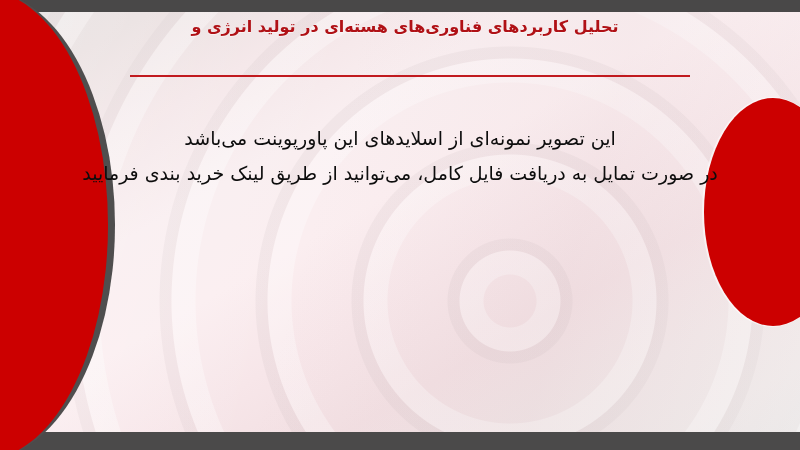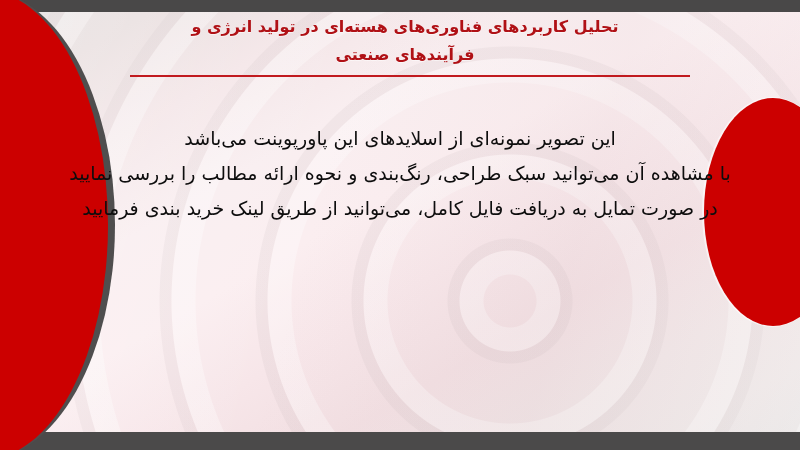--- a/index.html
+++ b/index.html
@@ -184,25 +184,23 @@
   <div class="left-lens"></div>
   <div class="right-circle"></div>
 
   <div class="frame-top"></div>
   <div class="frame-bottom"></div>
 
   <div class="content">
 
     <div class="title-block">
       <div class="title-line">تحلیل کاربردهای فناوری‌های هسته‌ای در تولید انرژی و</div>
-      <div class="title-line">فرآیندهای صنعتی</div>
     </div>
 
     <div class="title-rule"></div>
 
     <div class="body-block">
       <div class="body-line">این تصویر نمونه‌ای از اسلایدهای این پاورپوینت می‌باشد</div>
-      <div class="body-line">با مشاهده آن می‌توانید سبک طراحی، رنگ‌بندی و نحوه ارائه مطالب را بررسی نمایید</div>
       <div class="body-line">در صورت تمایل به دریافت فایل کامل، می‌توانید از طریق لینک خرید بندی فرمایید</div>
     </div>
 
   </div>
 </div>
 
 </body></html>

